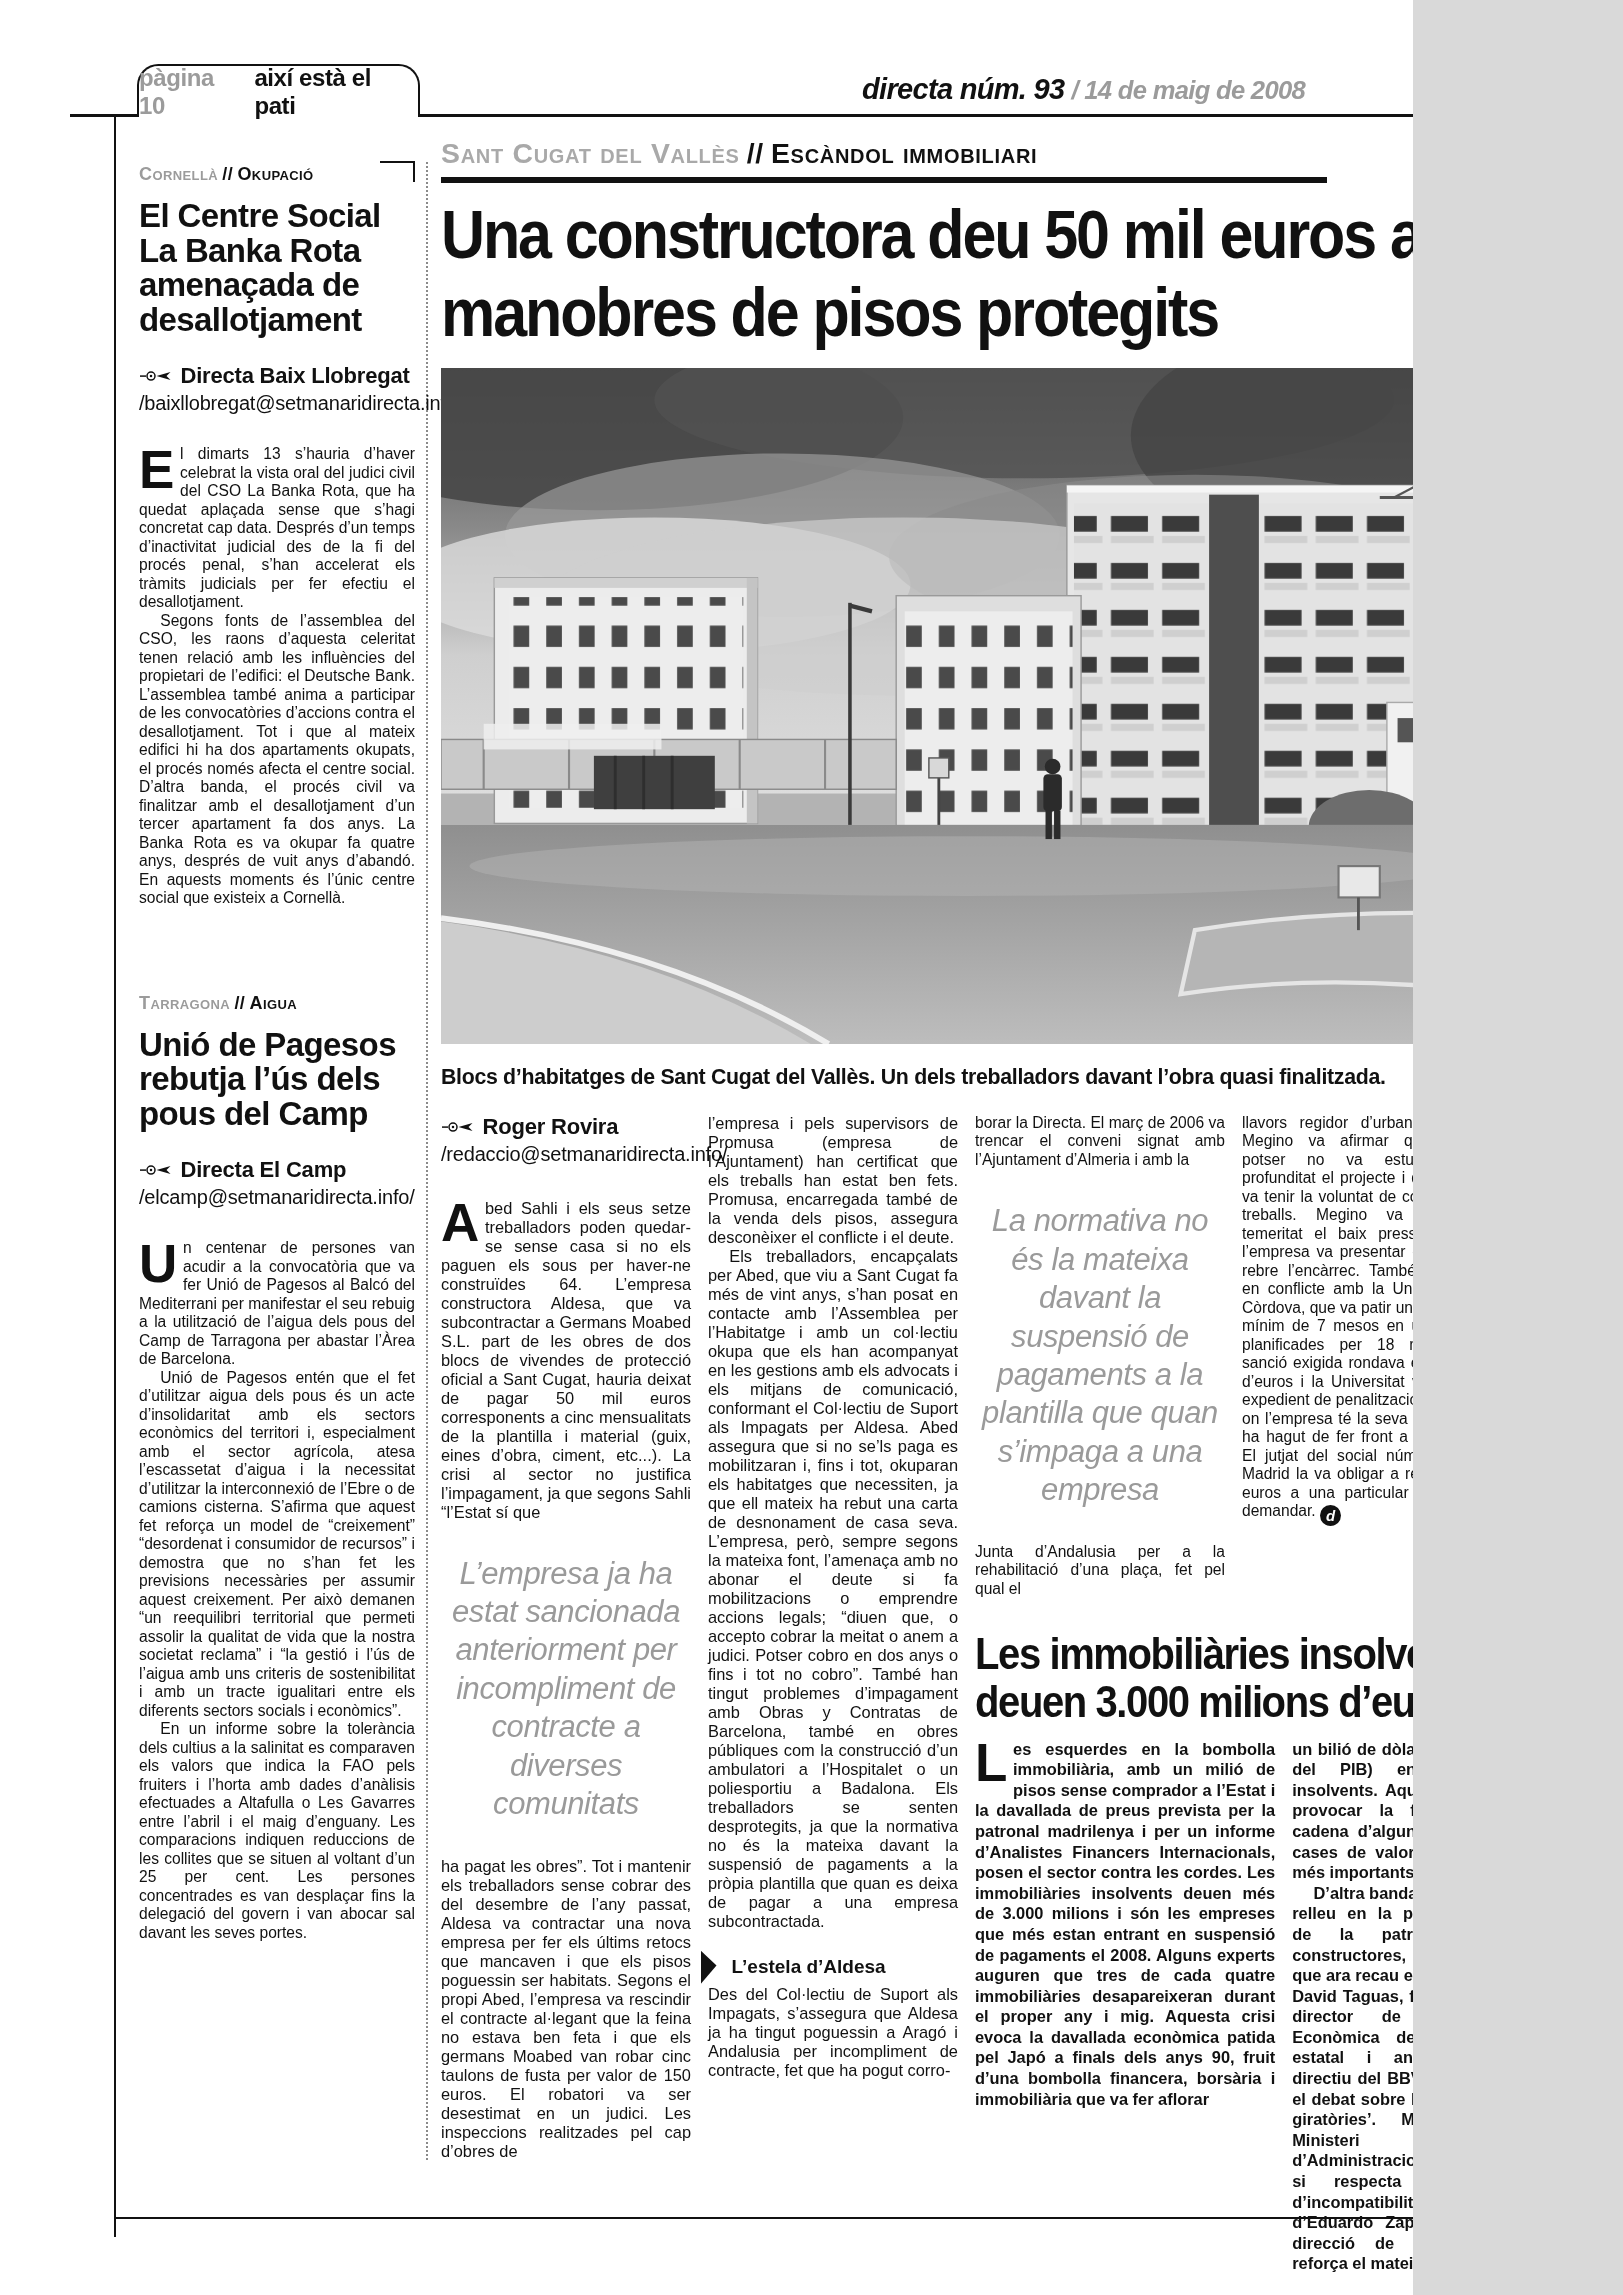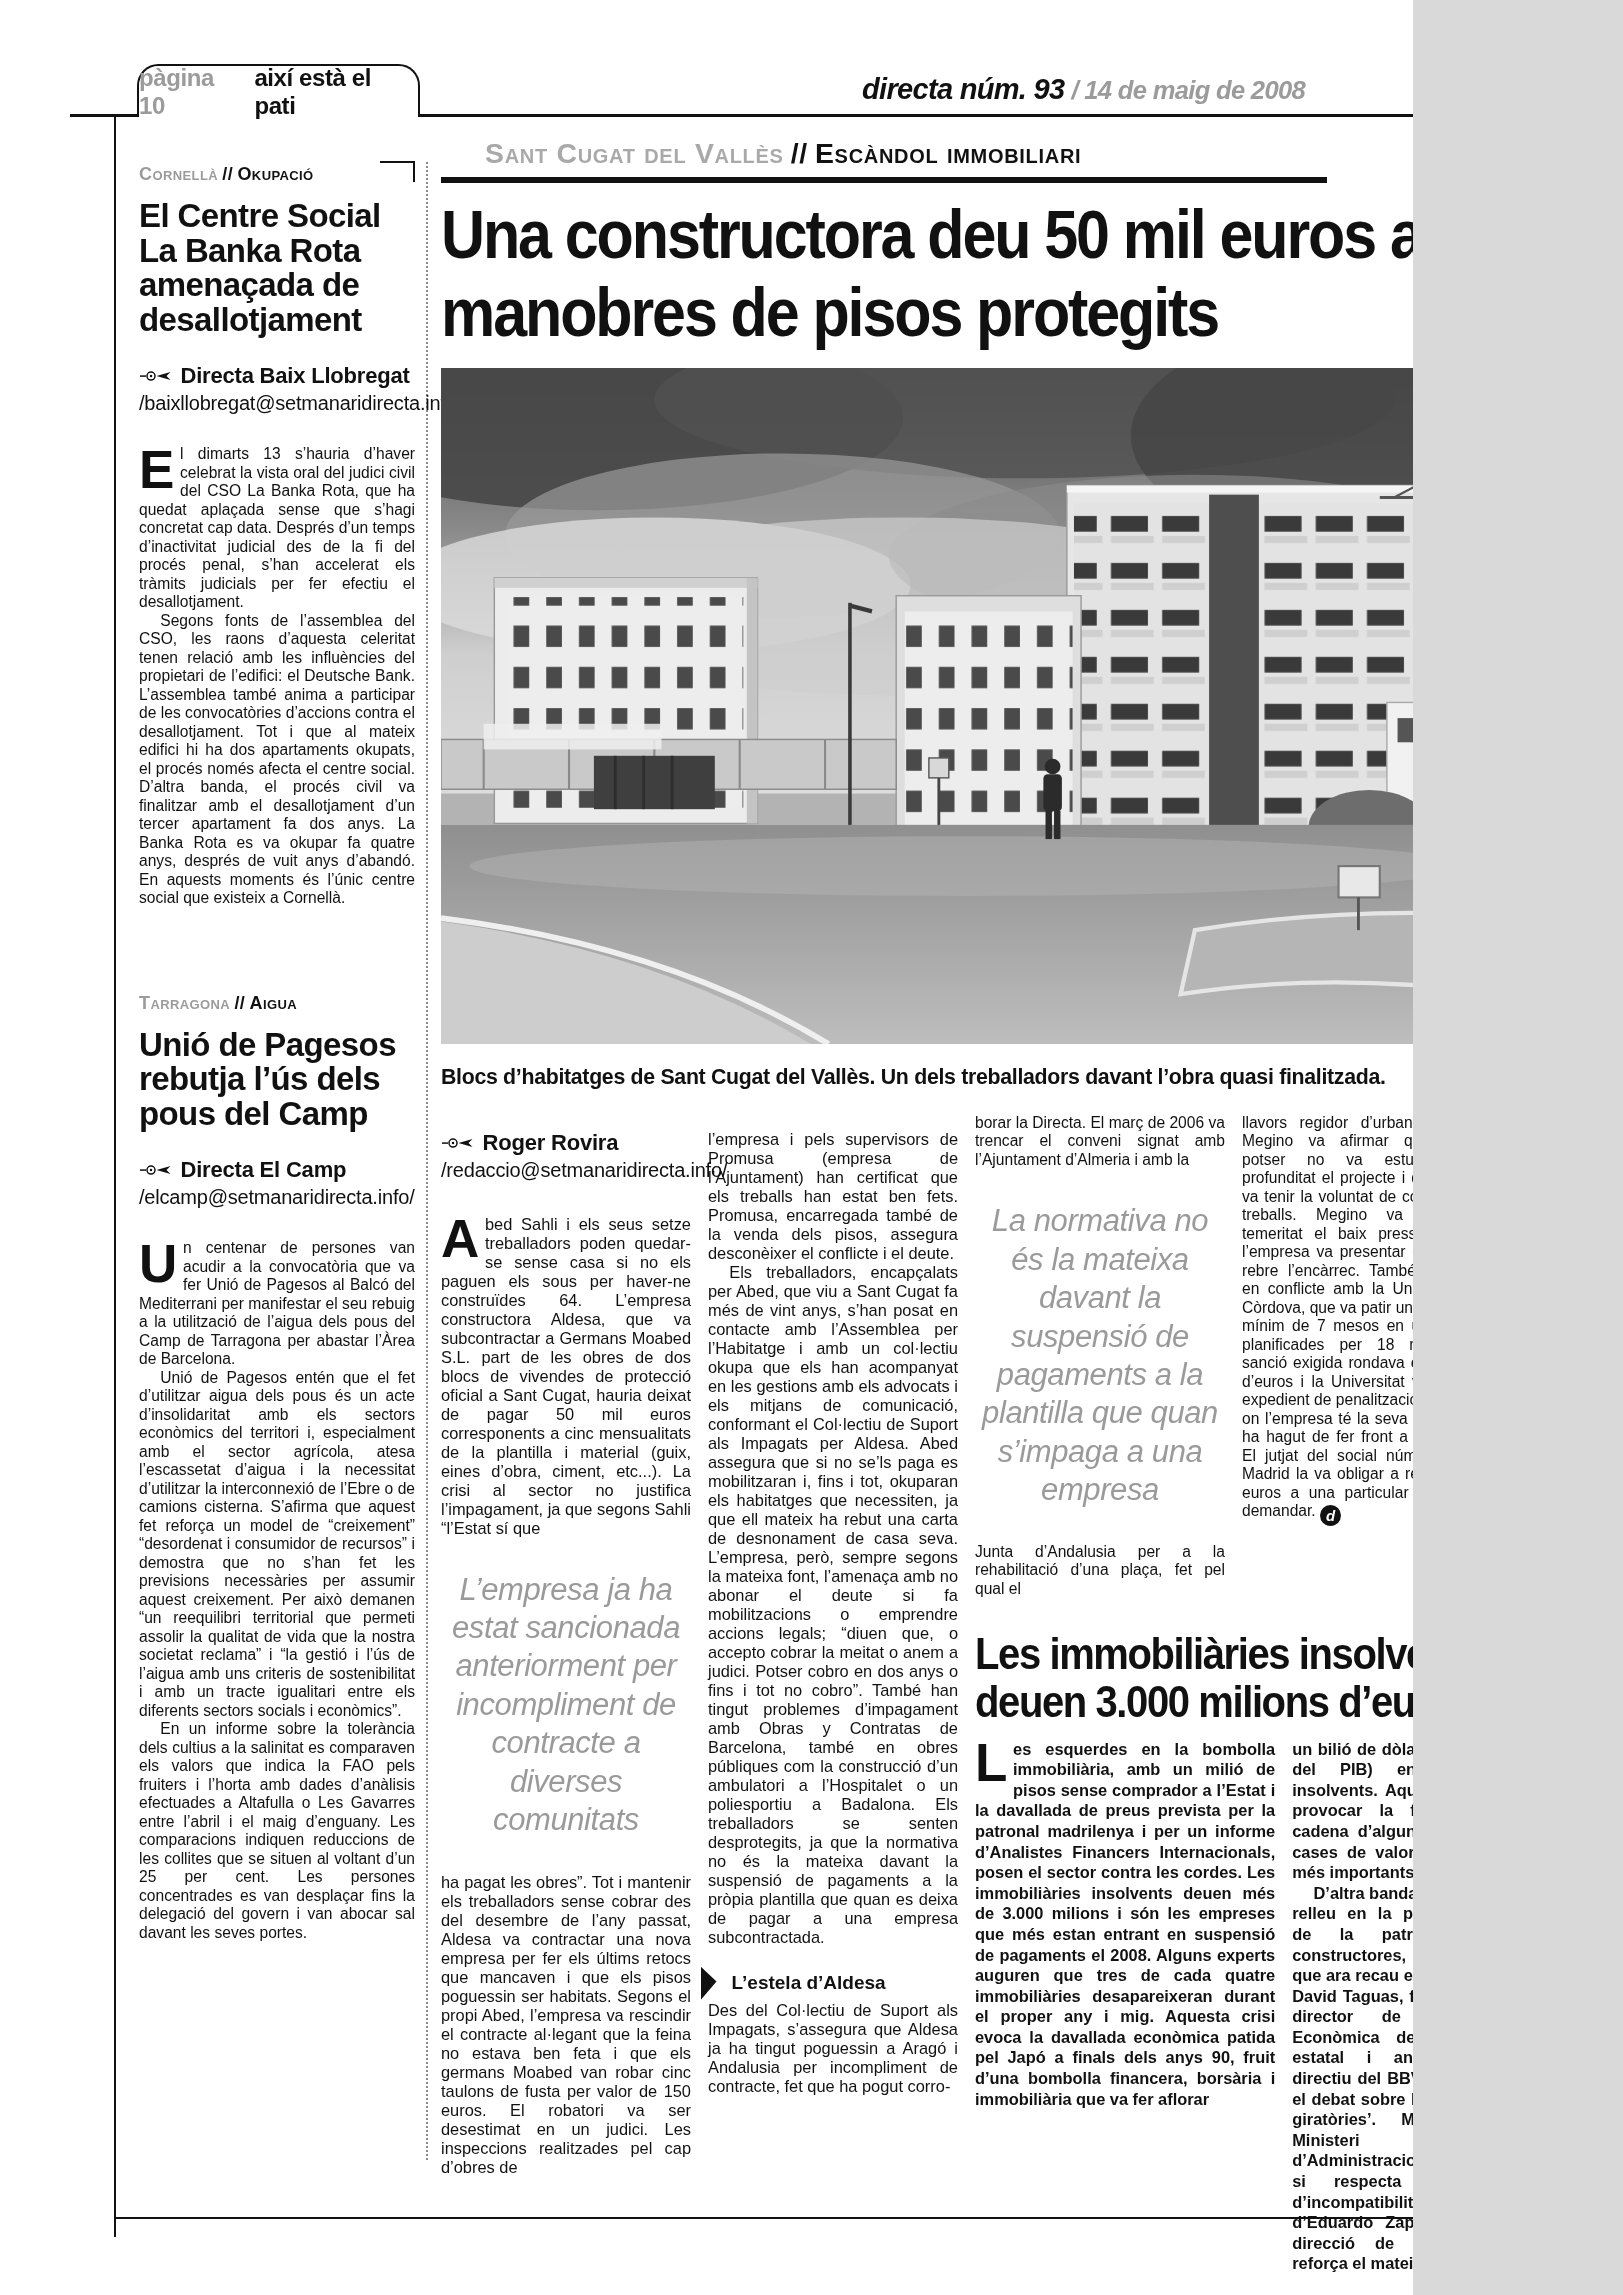--- a/index.html
+++ b/index.html
@@ -35,33 +35,33 @@
   .byline{display:flex;align-items:center;gap:8.5px;font-weight:bold;font-size:22px;letter-spacing:-0.2px;}
   .email{font-size:20px;margin:2.8px 0 30px;letter-spacing:-0.2px;}
   .body{font-size:15.6px;line-height:18.5px;text-align:justify;}
   .body p{margin:0;}
   .body p + p{text-indent:21.3px;}
   .dc{float:left;font-size:53px;line-height:41px;font-weight:bold;padding:3.6px 5.7px 0 0;}
   .art2{margin-top:85px;}
 
   
   .main{position:absolute;left:441px;top:137px;width:1054px;}
-  .main-kicker{font-size:28.4px;font-weight:bold;font-variant:small-caps;letter-spacing:0.7px;margin-left:44px;}
+  .main-kicker{font-size:28.4px;font-weight:bold;font-variant:small-caps;letter-spacing:0.7px;}
   .main-kicker .place{color:#a9a9a9;}
   .main-kicker .sep{padding:0 7.1px;}
   .kbar{width:886px;height:6.4px;background:#111;margin-top:7.1px;}
   .main-head{font-size:61px;font-weight:bold;letter-spacing:-2.1px;line-height:70px;
              transform:scaleY(1.12);transform-origin:left top;margin-top:11.4px;}
   .photo{margin-top:33px;width:1054px;height:676px;position:relative;background:#888;}
   .photo svg{display:block;}
   .credit{text-align:right;color:#8e8e8e;font-size:18.5px;margin-top:2.8px;line-height:18.5px;}
   .caption{font-weight:bold;font-size:21.3px;letter-spacing:-0.3px;margin-top:0;line-height:25.6px;}
 
   .cols{display:flex;gap:17px;margin-top:23px;}
-  .col{width:250px;flex:0 0 auto;margin-top:16px;}
+  .col{width:250px;flex:0 0 auto;}
   .col .body{font-size:16.4px;line-height:19px;}
   .mbyline{font-size:22px;}
   .memail{margin-bottom:33px;}
   .righthalf{width:519px;flex:0 0 auto;}
   .rcols{display:flex;gap:17px;}
   .rcols .rcol{width:250px;flex:0 0 auto;}
 
   .pullquote{color:#9a9a9a;font-size:31px;line-height:1.24;font-style:italic;text-align:center;
              margin:33px 4.3px;letter-spacing:-0.4px;}
   .subhead-row{display:flex;align-items:center;gap:15px;font-weight:bold;font-size:19px;margin:20px 0 1.4px;}

